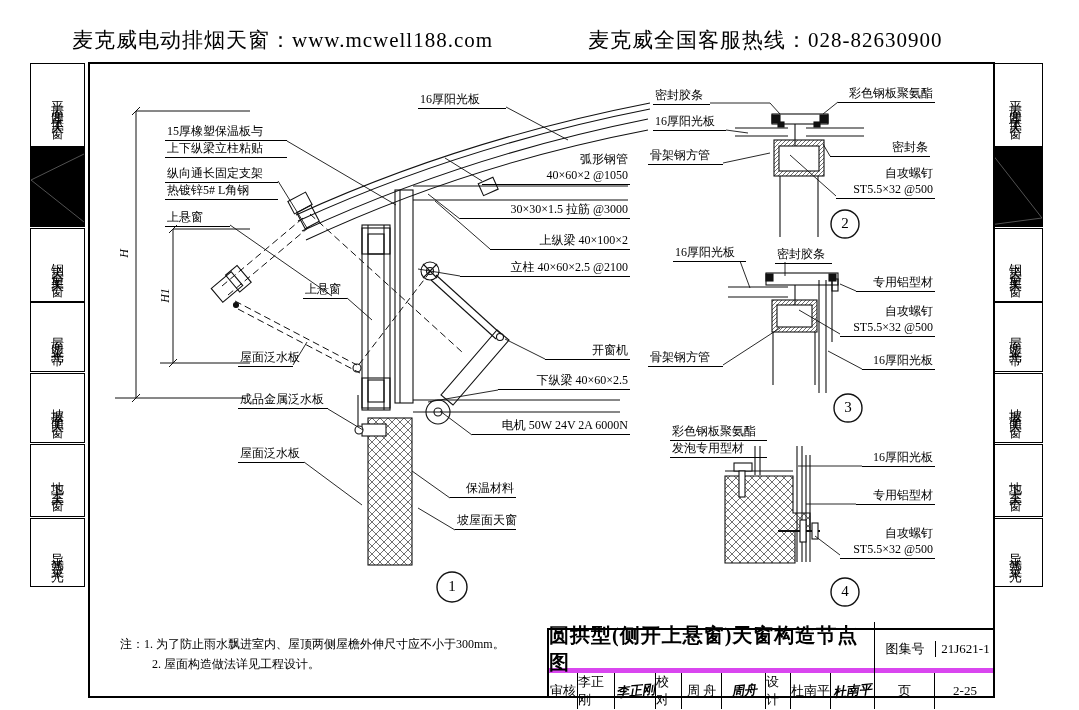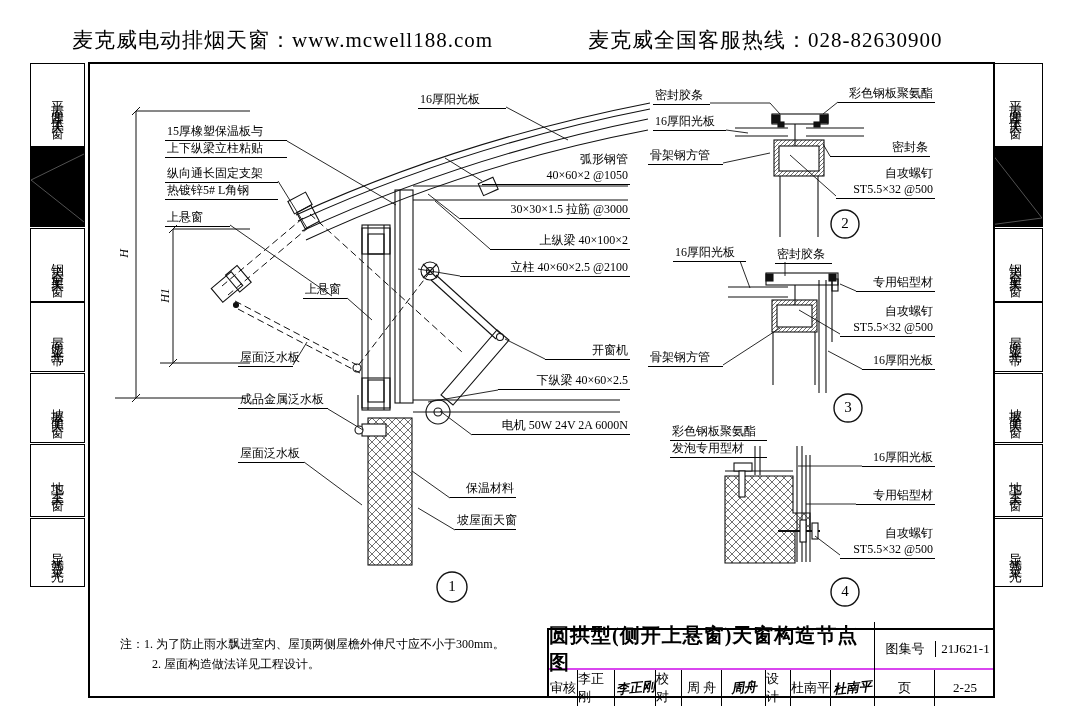--- a/index.html
+++ b/index.html
@@ -21,21 +21,21 @@
   .lbl{position:absolute;font-size:12px;line-height:15px;white-space:nowrap;z-index:2;}
   .lbl .ul{display:block;border-bottom:1px solid #000;padding:0 2px 1px 2px;}
   .lbl .nl{display:block;padding:0 2px 1px 2px;font-family:Liberation Serif, serif;}
   .lbl.r{text-align:right;}
   .dim{position:absolute;font-size:12px;font-style:italic;z-index:2;transform:rotate(-90deg);}
   .callout{position:absolute;width:30px;text-align:center;font-size:15px;z-index:2;}
   .notes{position:absolute;font-size:12px;z-index:2;white-space:nowrap;}
   
   .tblock{position:absolute;right:0;bottom:0;width:448px;height:70px;border-left:2px solid #000;
           border-top:2px solid #000;box-sizing:border-box;background:#fff;z-index:4;display:flex;flex-direction:column;}
-  .tb-row1{display:flex;height:38px;border-bottom:2px solid #d946ef;align-items:center;}
+  .tb-row1{display:flex;height:38px;border-bottom:5px solid #d946ef;align-items:center;}
   .tb-row2{display:flex;flex:1;}
   .tb-title{width:325px;display:flex;align-items:center;justify-content:center;
             font-size:20px;font-weight:bold;letter-spacing:1px;border-right:1px solid #000;}
   .tb-cell{display:flex;align-items:center;justify-content:center;font-size:13px;box-sizing:border-box;}
   .tb-cell.bl{border-left:1px solid #000;}
   .sig{font-style:italic;font-size:13px;transform:rotate(-5deg);font-weight:bold;}
 </style>
 </head>
 <body>
 

